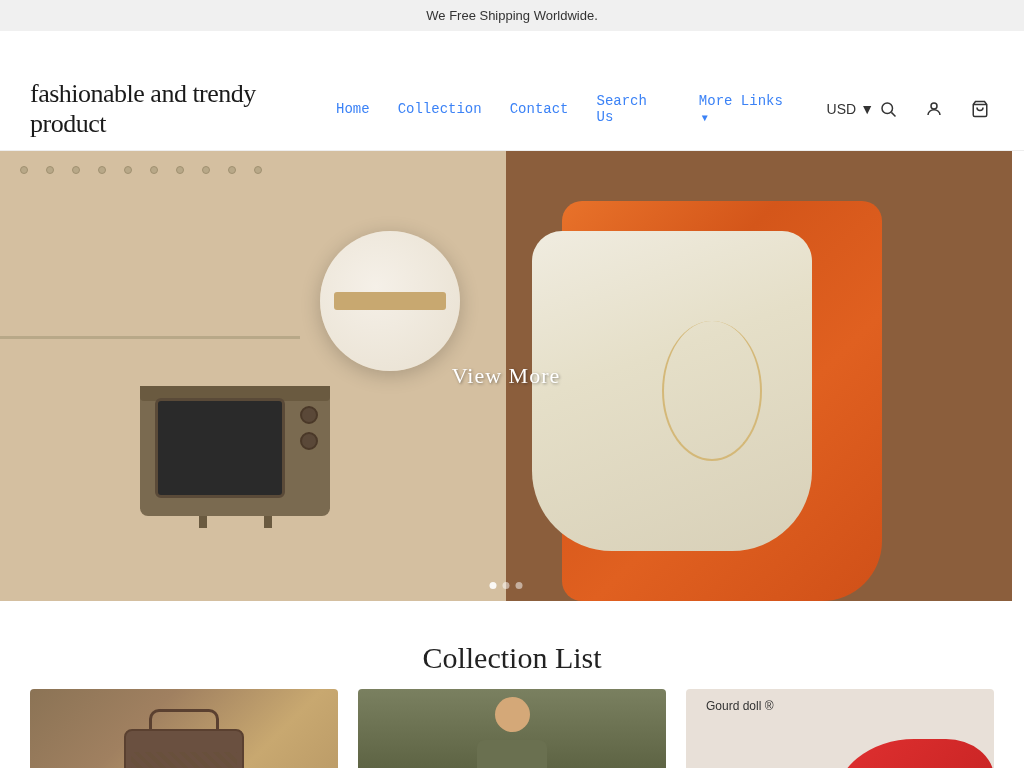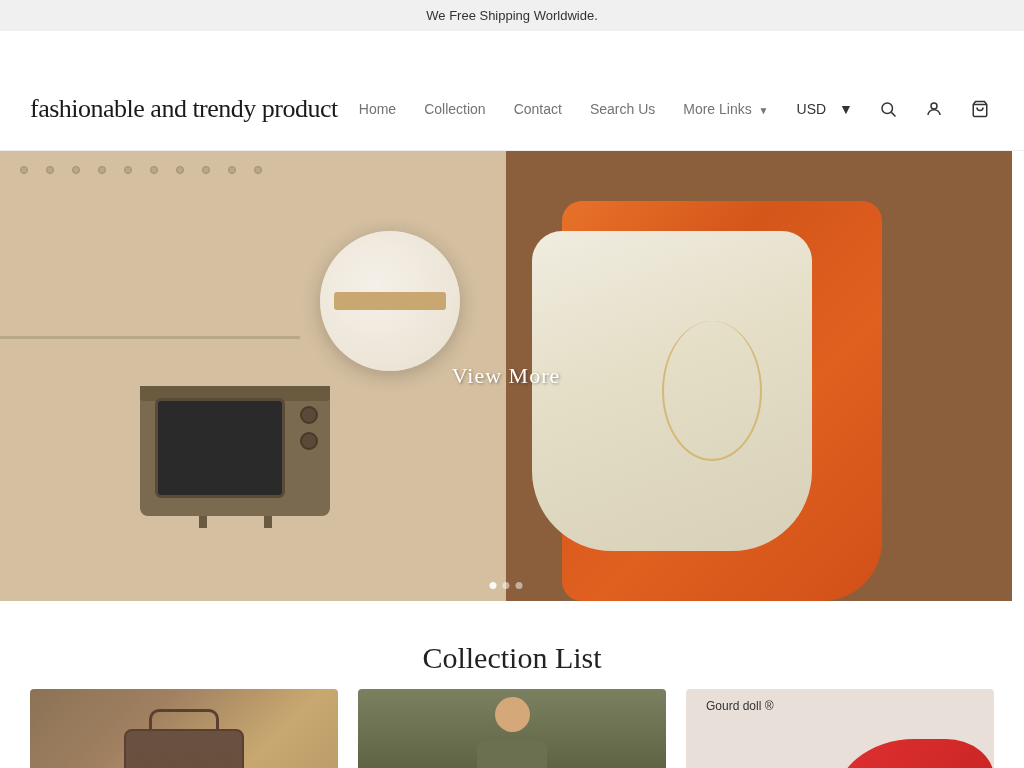--- a/index.html
+++ b/index.html
@@ -36,35 +36,35 @@
     }
 
     .nav {
       display: flex;
       align-items: center;
       gap: 28px;
     }
 
     .nav a {
       text-decoration: none;
-      color: #737373;
-      font-family: Liberation Sans, sans-serif;
+      color: #3b82f6;
+      font-family: Liberation Mono, monospace;
       font-size: 14px;
     }
 
     .currency-btn {
       background: none;
       border: none;
       font-family: Arial, sans-serif;
       font-size: 14px;
       color: #333;
       cursor: pointer;
       display: flex;
       align-items: center;
-      gap: 13px;
+      gap: 4px;
     }
 
     .header-icons {
       display: flex;
       align-items: center;
       gap: 18px;
     }
 
     .icon-btn {
       background: none;

